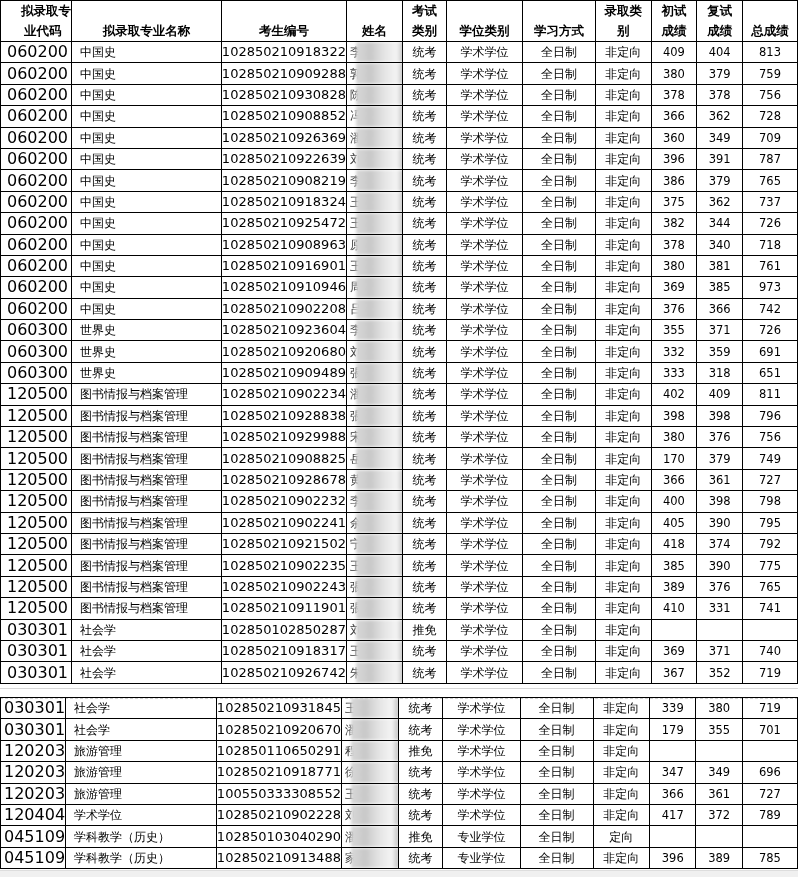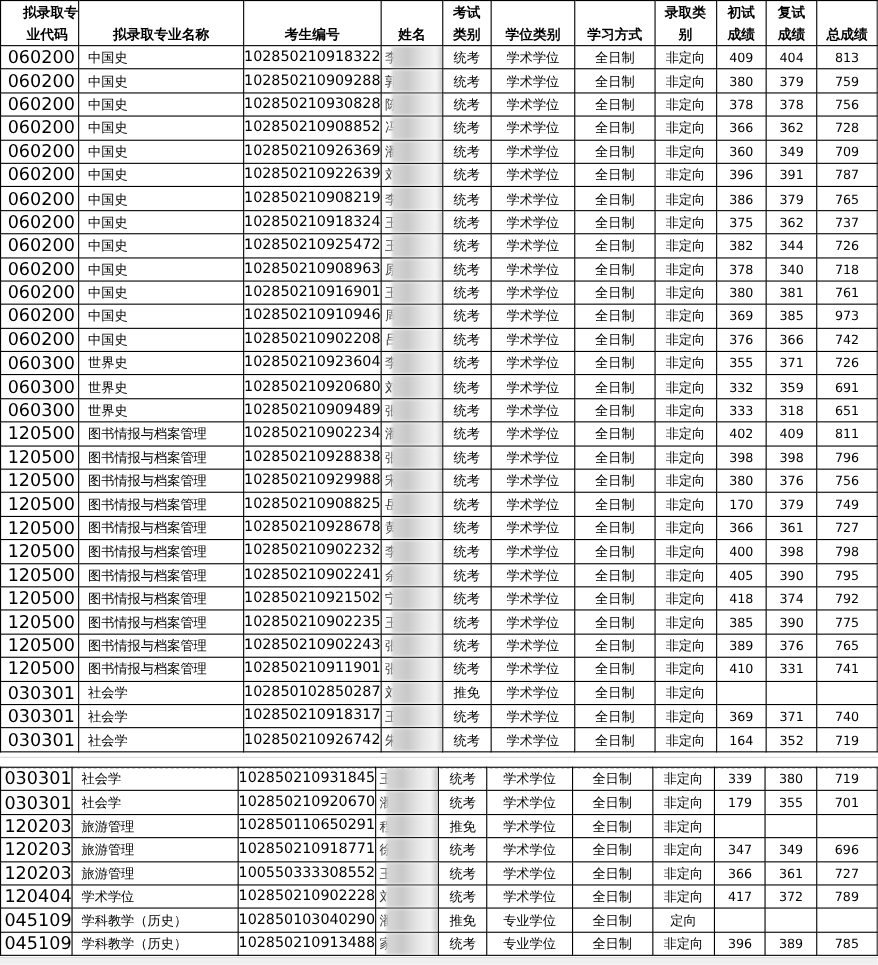--- a/index.html
+++ b/index.html
@@ -468,21 +468,21 @@
 
   <tr>
     <td class="code">030301</td>
     <td class="major">社会学</td>
     <td class="eid">102850210926742</td>
     <td class="name"><span class="name-char">朱</span><div class="blur"></div></td>
     <td class="c">统考</td>
     <td class="c">学术学位</td>
     <td class="c">全日制</td>
     <td class="c">非定向</td>
-    <td class="num">164</td>
+    <td class="num">367</td>
     <td class="num">352</td>
     <td class="num">719</td>
   </tr>
 </tbody>
 </table>
 
 <div class="pagegap"></div>
 
 <table id="t2">
   <colgroup>

